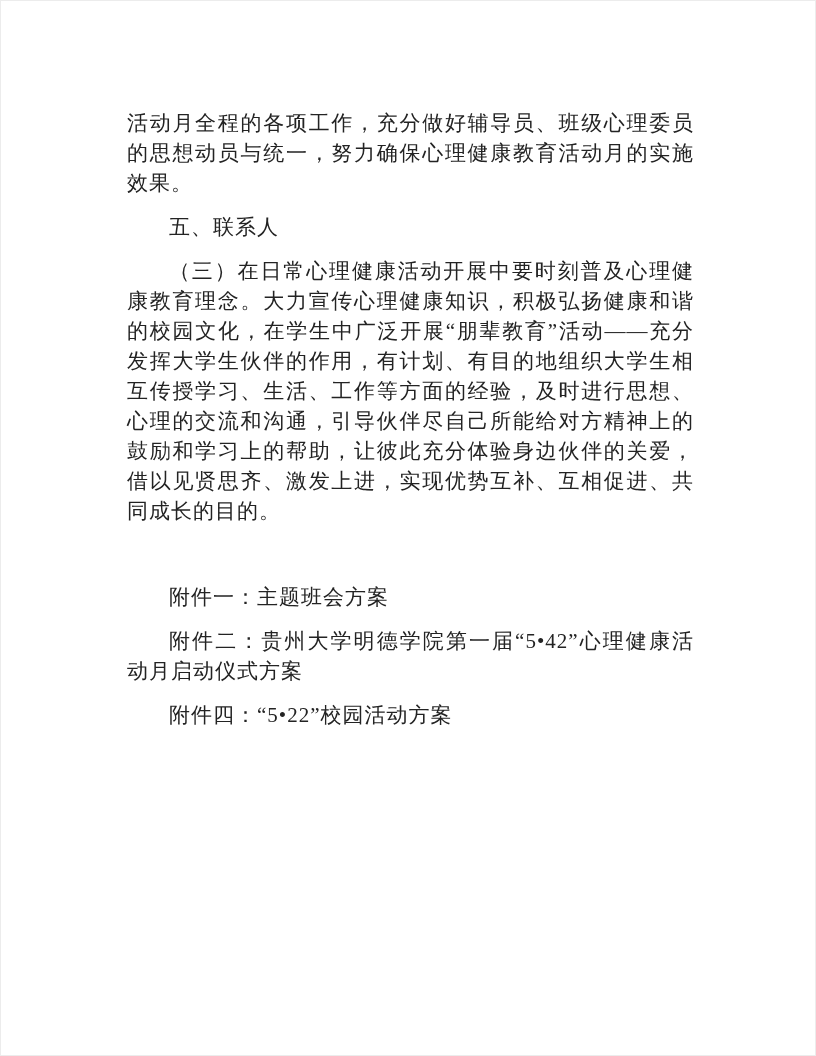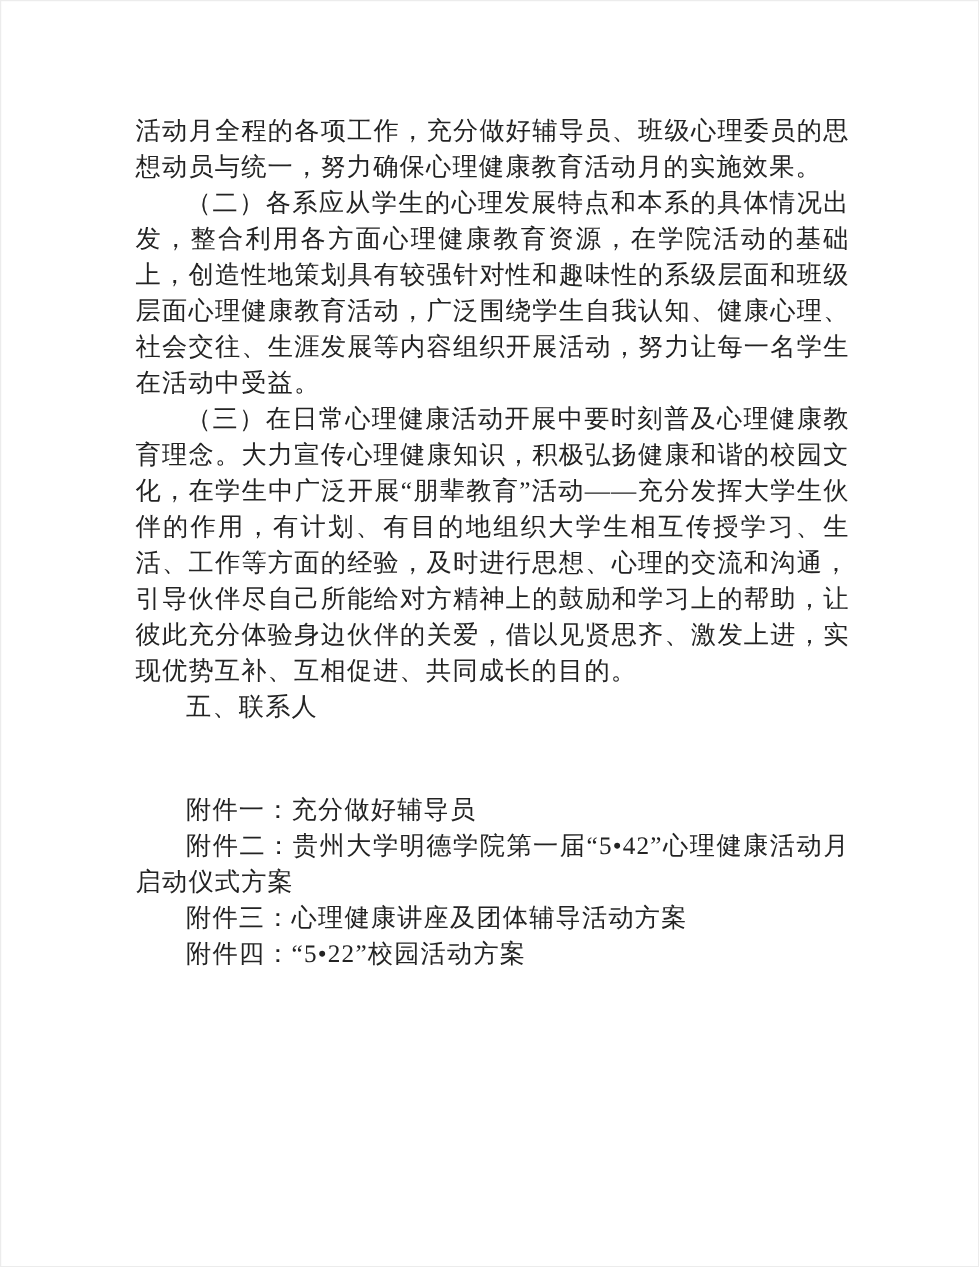--- a/index.html
+++ b/index.html
@@ -22,21 +22,21 @@
     position: absolute;
     left: 112px;
     top: 93px;
     width: 595px;
     font-size: 21px;
     line-height: 30px;
     letter-spacing: 1px;
     text-align: justify;
   }
   .content p {
-    margin: 0;
+    margin: 14px;
     padding: 0;
   }
   .para.indent {
     text-indent: 2em;
   }
   .attachments {
     margin-top: 56px;
   }
   .signature-block {
     width: fit-content;
@@ -46,29 +46,27 @@
   }
 </style>
 </head>
 <body>
 
 <div class="page">
   <div class="content">
 
     <p class="para">活动月全程的各项工作，充分做好辅导员、班级心理委员的思想动员与统一，努力确保心理健康教育活动月的实施效果。</p>
 
-    <p class="para indent">（二）各系应从学生的心理发展特点和本系的具体情况出发，整合利用各方面心理健康教育资源，在学院活动的基础上，创造性地策划具有较强针对性和趣味性的系级层面和班级层面心理健康教育活动，广泛围绕学生自我认知、健康心理、社会交往、生涯发展等内容组织开展活动，努力让每一名学生在活动中受益。</p>
+
+    <p class="para indent">五、联系人</p>
 
     <p class="para indent">（三）在日常心理健康活动开展中要时刻普及心理健康教育理念。大力宣传心理健康知识，积极弘扬健康和谐的校园文化，在学生中广泛开展“朋辈教育”活动——充分发挥大学生伙伴的作用，有计划、有目的地组织大学生相互传授学习、生活、工作等方面的经验，及时进行思想、心理的交流和沟通，引导伙伴尽自己所能给对方精神上的鼓励和学习上的帮助，让彼此充分体验身边伙伴的关爱，借以见贤思齐、激发上进，实现优势互补、互相促进、共同成长的目的。</p>
 
-    <p class="para indent">五、联系人</p>
-
 
     <div class="attachments">
-      <p class="para indent">附件一：充分做好辅导员</p>
+      <p class="para indent">附件一：主题班会方案</p>
       <p class="para indent">附件二：贵州大学明德学院第一届“5•42”心理健康活动月启动仪式方案</p>
-      <p class="para indent">附件三：心理健康讲座及团体辅导活动方案</p>
       <p class="para indent">附件四：“5•22”校园活动方案</p>
     </div>
 
 
   </div>
 </div>
 
 </body></html>

